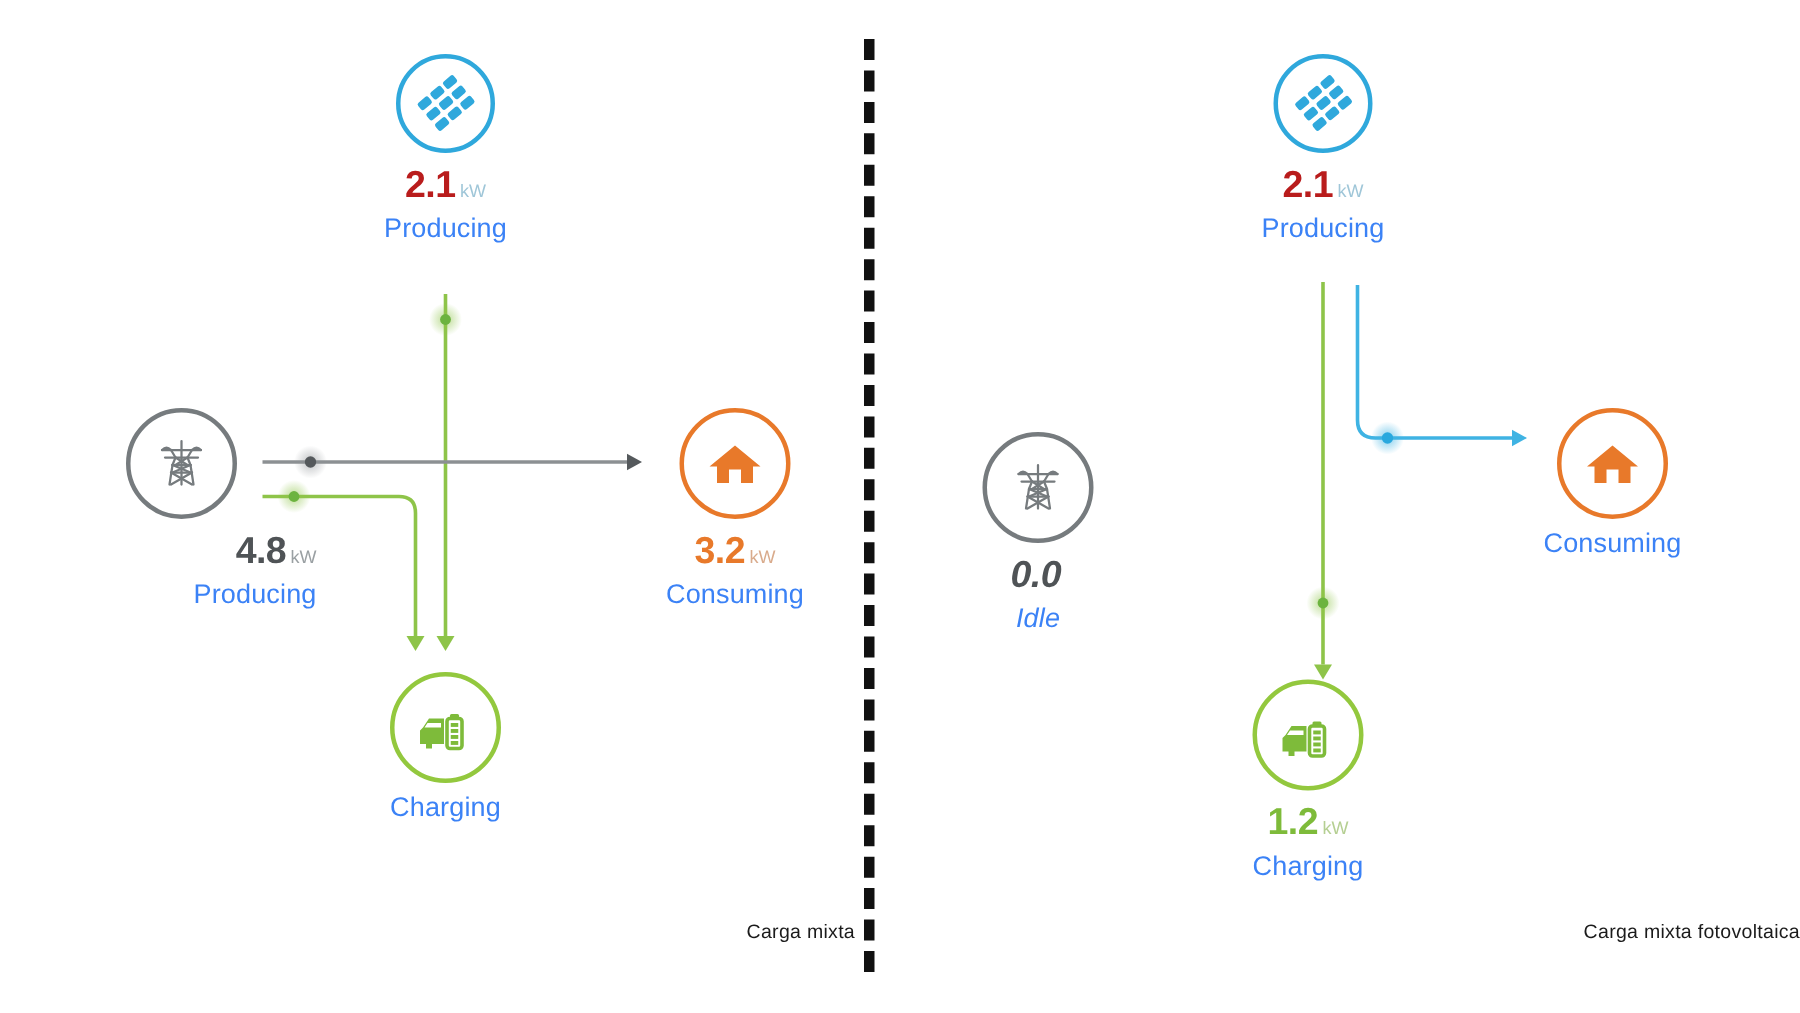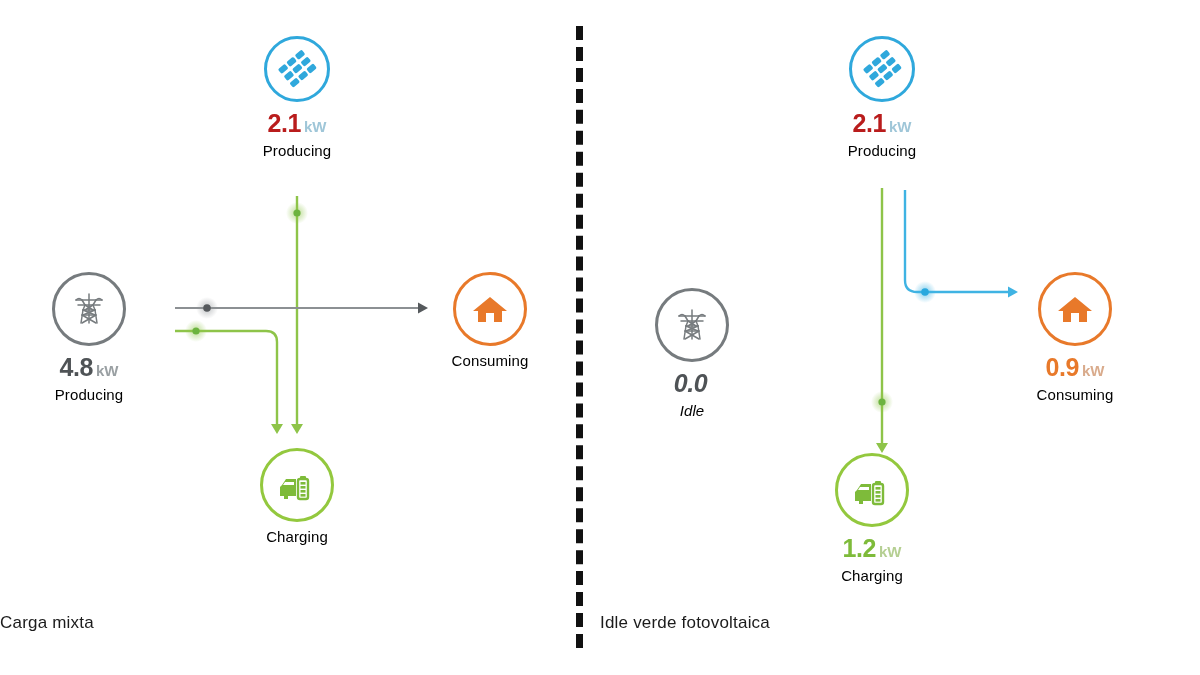--- a/index.html
+++ b/index.html
@@ -64,29 +64,29 @@
     margin-top: 9px;
     line-height: 1;
     white-space: nowrap;
   }
   .valrow .num {
     font-size: 25px;
     font-weight: bold;
     letter-spacing: -0.4px;
   }
   .valrow .unit {
-    font-size: 15px;
-    font-weight: bold;
+    font-size: 12px;
+    font-weight: normal;
     margin-left: 3px;
     color: #9aa0a3;
   }
   .node .caption {
     margin-top: 6px;
-    font-size: 15px;
-    color: #000000;
+    font-size: 18px;
+    color: #3b82f6;
     letter-spacing: 0.1px;
   }
 
   
   .c-solar .ring  { border-color: #2fa8dc; }
   .c-solar .num   { color: #b91c1c; }
   .c-solar .unit  { color: #9fc6d8; }
 
   .c-grid .ring   { border-color: #767b7e; }
   .c-grid .num    { color: #4f5356; }
@@ -109,22 +109,22 @@
     height: 675px;
     z-index: 1;
     pointer-events: none;
   }
 
   
   .panel-caption {
     position: absolute;
     top: 613px;
     width: 100%;
-    text-align: left;
-    font-size: 17px;
+    text-align: right;
+    font-size: 13px;
     color: #1b1b1b;
     letter-spacing: 0.2px;
   }
 </style>
 </head>
 <body>
 
 <div id="stage">
 
   <div class="panel" id="panel-left">
@@ -178,21 +178,21 @@
             <rect x="27" y="26" width="9" height="6" rx="1.6"></rect>
           </g>
         </svg>
       </div>
       <div class="valrow">
         <span class="num">2.1</span><span class="unit">kW</span>
       </div>
       <div class="caption">Producing</div>
     </div>
 
-    <div class="node c-grid" style="left:89px; top:272px;">
+    <div class="node c-grid" style="left:121px; top:272px;text-align:right;">
       <div class="ring">
         <svg width="40" height="40" viewBox="0 0 40 40">
           <g stroke="#767b7e" stroke-width="1.5" fill="none" stroke-linecap="round">
             <path d="M20,5 L20,34"></path>
             <path d="M7,11 L33,11"></path>
             <path d="M9,16 L31,16"></path>
             <path d="M7,11 Q10,8 13,11"></path>
             <path d="M27,11 Q30,8 33,11"></path>
             <path d="M13,11 L16,16"></path>
               <path d="M27,11 L24,16"></path>
@@ -216,20 +216,23 @@
       </div>
       <div class="caption">Producing</div>
     </div>
 
     <div class="node c-house" style="left:490px; top:272px;">
       <div class="ring">
         <svg width="38" height="38" viewBox="0 0 38 38">
           <path d="M19,7 L36,21 L31,21 L31,32 L23,32 L23,23 L15,23 L15,32 L7,32 L7,21 L2,21 Z" fill="#e8792a"></path>
         </svg>
       </div>
+      <div class="valrow">
+        <span class="num">3.2</span><span class="unit">kW</span>
+      </div>
       <div class="caption">Consuming</div>
     </div>
 
     <div class="node c-ev" style="left:297px; top:448px;">
       <div class="ring">
         <svg width="42" height="40" viewBox="0 0 42 40">
           <g fill="#7ebb3a">
             <path d="M4,22 L4,31 L8,31 L8,34 L12,34 L12,31 L20,31 L20,14
                      L10,14 L6,20 L4,22 Z M9,17 L18,17 L18,20 L7,20 Z"></path>
             <rect x="24" y="11" width="6" height="3" rx="1"></rect>
@@ -331,23 +334,20 @@
       </div>
       <div class="caption">Idle</div>
     </div>
 
     <div class="node c-house" style="left:475px; top:272px;">
       <div class="ring">
         <svg width="38" height="38" viewBox="0 0 38 38">
           <path d="M19,7 L36,21 L31,21 L31,32 L23,32 L23,23 L15,23 L15,32 L7,32 L7,21 L2,21 Z" fill="#e8792a"></path>
         </svg>
       </div>
-      <div class="valrow">
-        <span class="num">0.9</span><span class="unit">kW</span>
-      </div>
       <div class="caption">Consuming</div>
     </div>
 
     <div class="node c-ev" style="left:272px; top:453px;">
       <div class="ring">
         <svg width="42" height="40" viewBox="0 0 42 40">
           <g fill="#7ebb3a">
             <path d="M4,22 L4,31 L8,31 L8,34 L12,34 L12,31 L20,31 L20,14
                      L10,14 L6,20 L4,22 Z M9,17 L18,17 L18,20 L7,20 Z"></path>
             <rect x="24" y="11" width="6" height="3" rx="1"></rect>
@@ -358,16 +358,16 @@
             <rect x="24.5" y="29" width="5" height="2.6"></rect>
           </g>
         </svg>
       </div>
       <div class="valrow">
         <span class="num">1.2</span><span class="unit">kW</span>
       </div>
       <div class="caption">Charging</div>
     </div>
 
-    <div class="panel-caption">Idle verde fotovoltaica</div>
+    <div class="panel-caption">Carga mixta fotovoltaica</div>
   </div>
 
 </div>
 
 </body></html>

